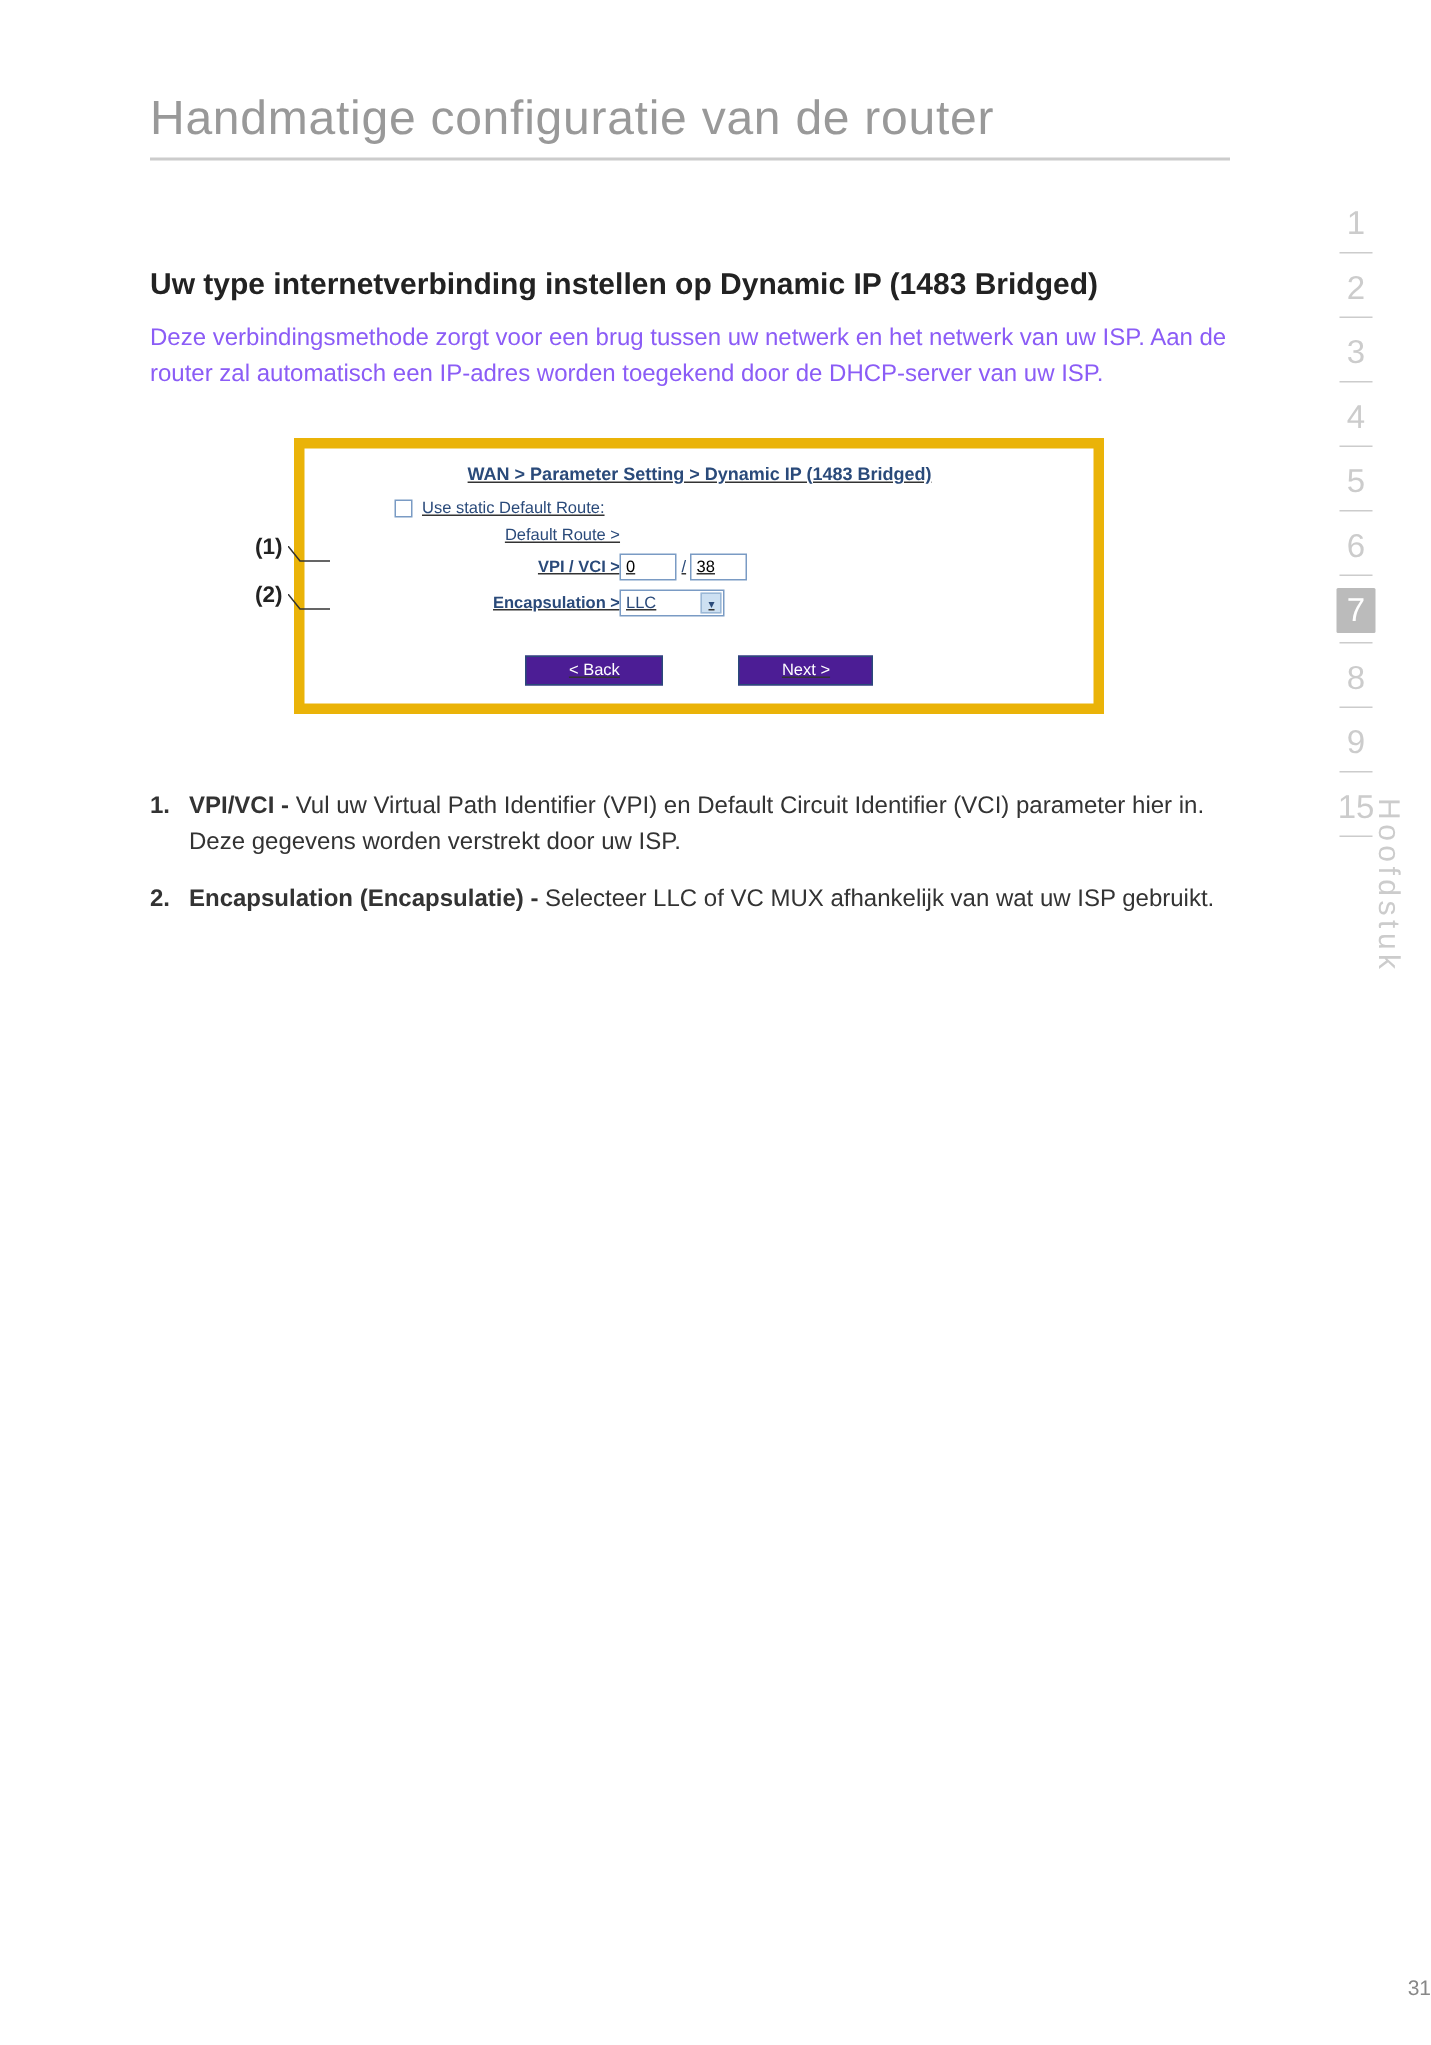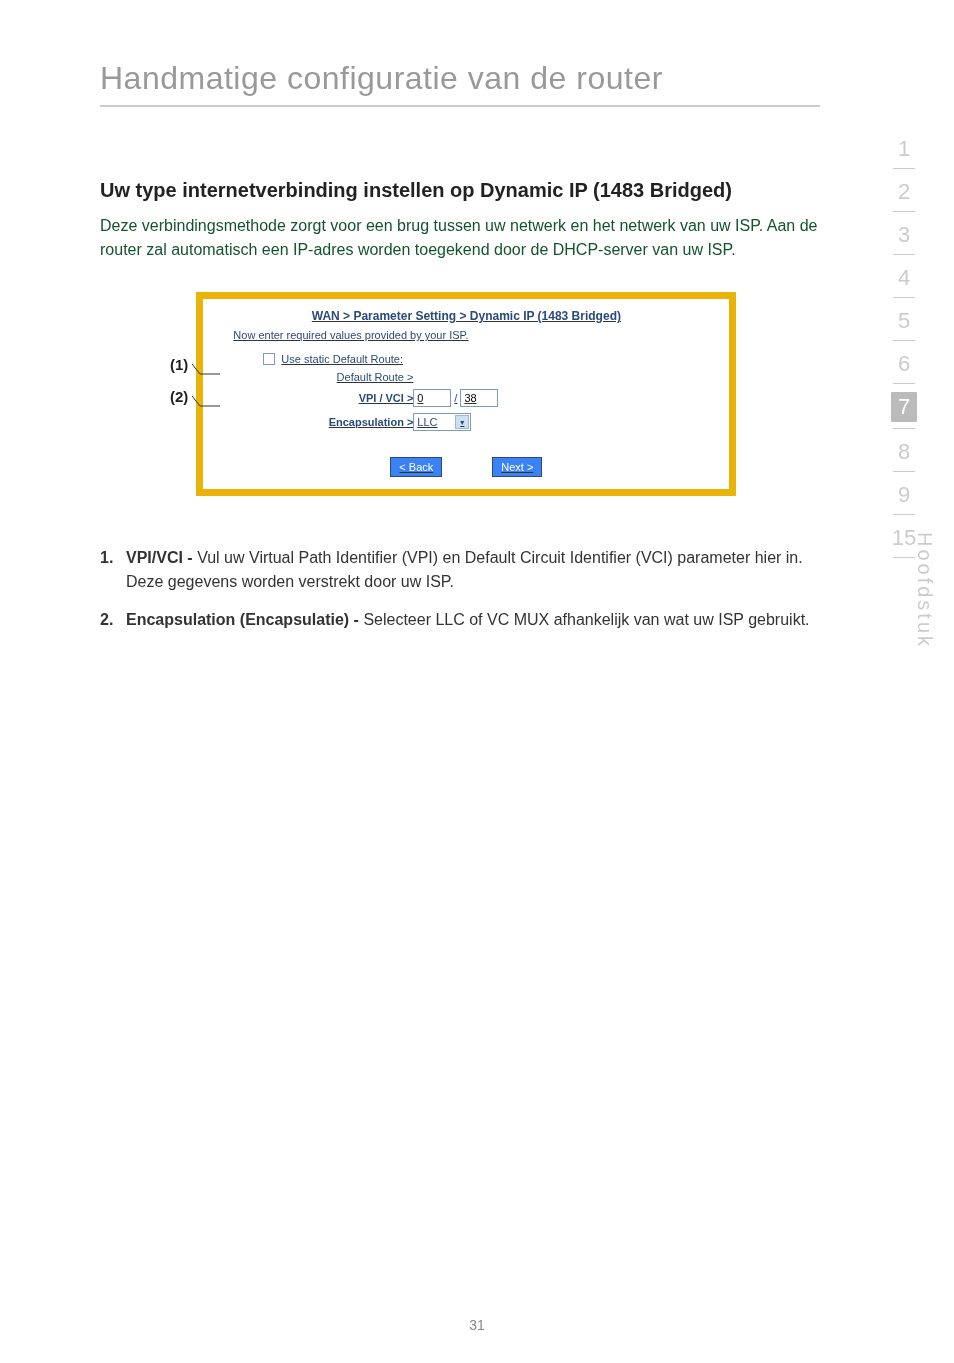--- a/index.html
+++ b/index.html
@@ -39,21 +39,21 @@
     font-weight: bold;
     color: #222;
     line-height: 1.35;
     margin-bottom: 10px;
     max-width: 700px;
     margin-top: 12px;
   }
   .body-text {
     font-size: 16px;
     line-height: 1.5;
-    color: #14532d;
+    color: #8b5cf6;
     max-width: 740px;
     margin-bottom: 30px;
   }
   .screenshot-wrapper {
     display: flex;
     align-items: flex-start;
     margin-left: 70px;
     margin-bottom: 50px;
   }
   .callout-numbers {
@@ -130,21 +130,21 @@
     font-size: 11px;
     padding: 1px 3px;
     background: #fff;
   }
   .slash {
     margin: 0 3px;
     font-size: 11px;
     color: #2a4a7a;
   }
   .select-input {
-    width: 58px;
+    width: 70px;
     height: 18px;
     border: 1px solid #7a9bc4;
     font-size: 11px;
     padding: 0 3px;
     background: #fff;
     position: relative;
     display: inline-flex;
     align-items: center;
     justify-content: space-between;
   }
@@ -160,24 +160,24 @@
     border: 1px solid #9bb8d6;
     margin-right: -2px;
   }
   .panel-buttons {
     display: flex;
     justify-content: center;
     gap: 50px;
     padding: 6px 0 12px 0;
   }
   .panel-btn {
-    background: #3b82f6;
+    background: #4c1d95;
     color: #fff;
     font-size: 11px;
-    padding: 3px 8px;
+    padding: 3px 28px;
     border: 1px solid #2a4a7a;
     cursor: pointer;
   }
   .numbered-list {
     max-width: 730px;
   }
   .numbered-item {
     display: flex;
     margin-bottom: 14px;
     font-size: 16px;
@@ -234,21 +234,21 @@
     font-size: 20px;
     color: #ccc;
     letter-spacing: 3px;
     font-weight: 400;
   }
   .page-number {
     position: absolute;
     bottom: 30px;
     left: 0;
     width: 100%;
-    text-align: center;
+    text-align: right;
     font-size: 14px;
     color: #888;
     margin-top: 44px;
   }
 </style>
 </head>
 <body>
 
 <div class="page">
 
@@ -270,21 +270,20 @@
       <div class="callout-num">
         <span>(2)</span>
         <svg class="callout-svg" width="30" height="14">
             <path d="M0 0 L8 10 L28 10" fill="none" stroke="#333" stroke-width="1"></path>
           </svg>
       </div>
     </div>
 
     <div class="panel">
       <div class="panel-header">WAN &gt; Parameter Setting &gt; Dynamic IP (1483 Bridged)</div>
-      <div class="panel-sub">Now enter required values provided by your ISP.</div>
 
       <div class="panel-body">
         <div class="form-row">
           <span class="checkbox"></span>
           <span>Use static Default Route:</span>
         </div>
         <div class="form-row">
           <span class="form-label">Default Route &gt;</span>
         </div>
         <div class="form-row">

